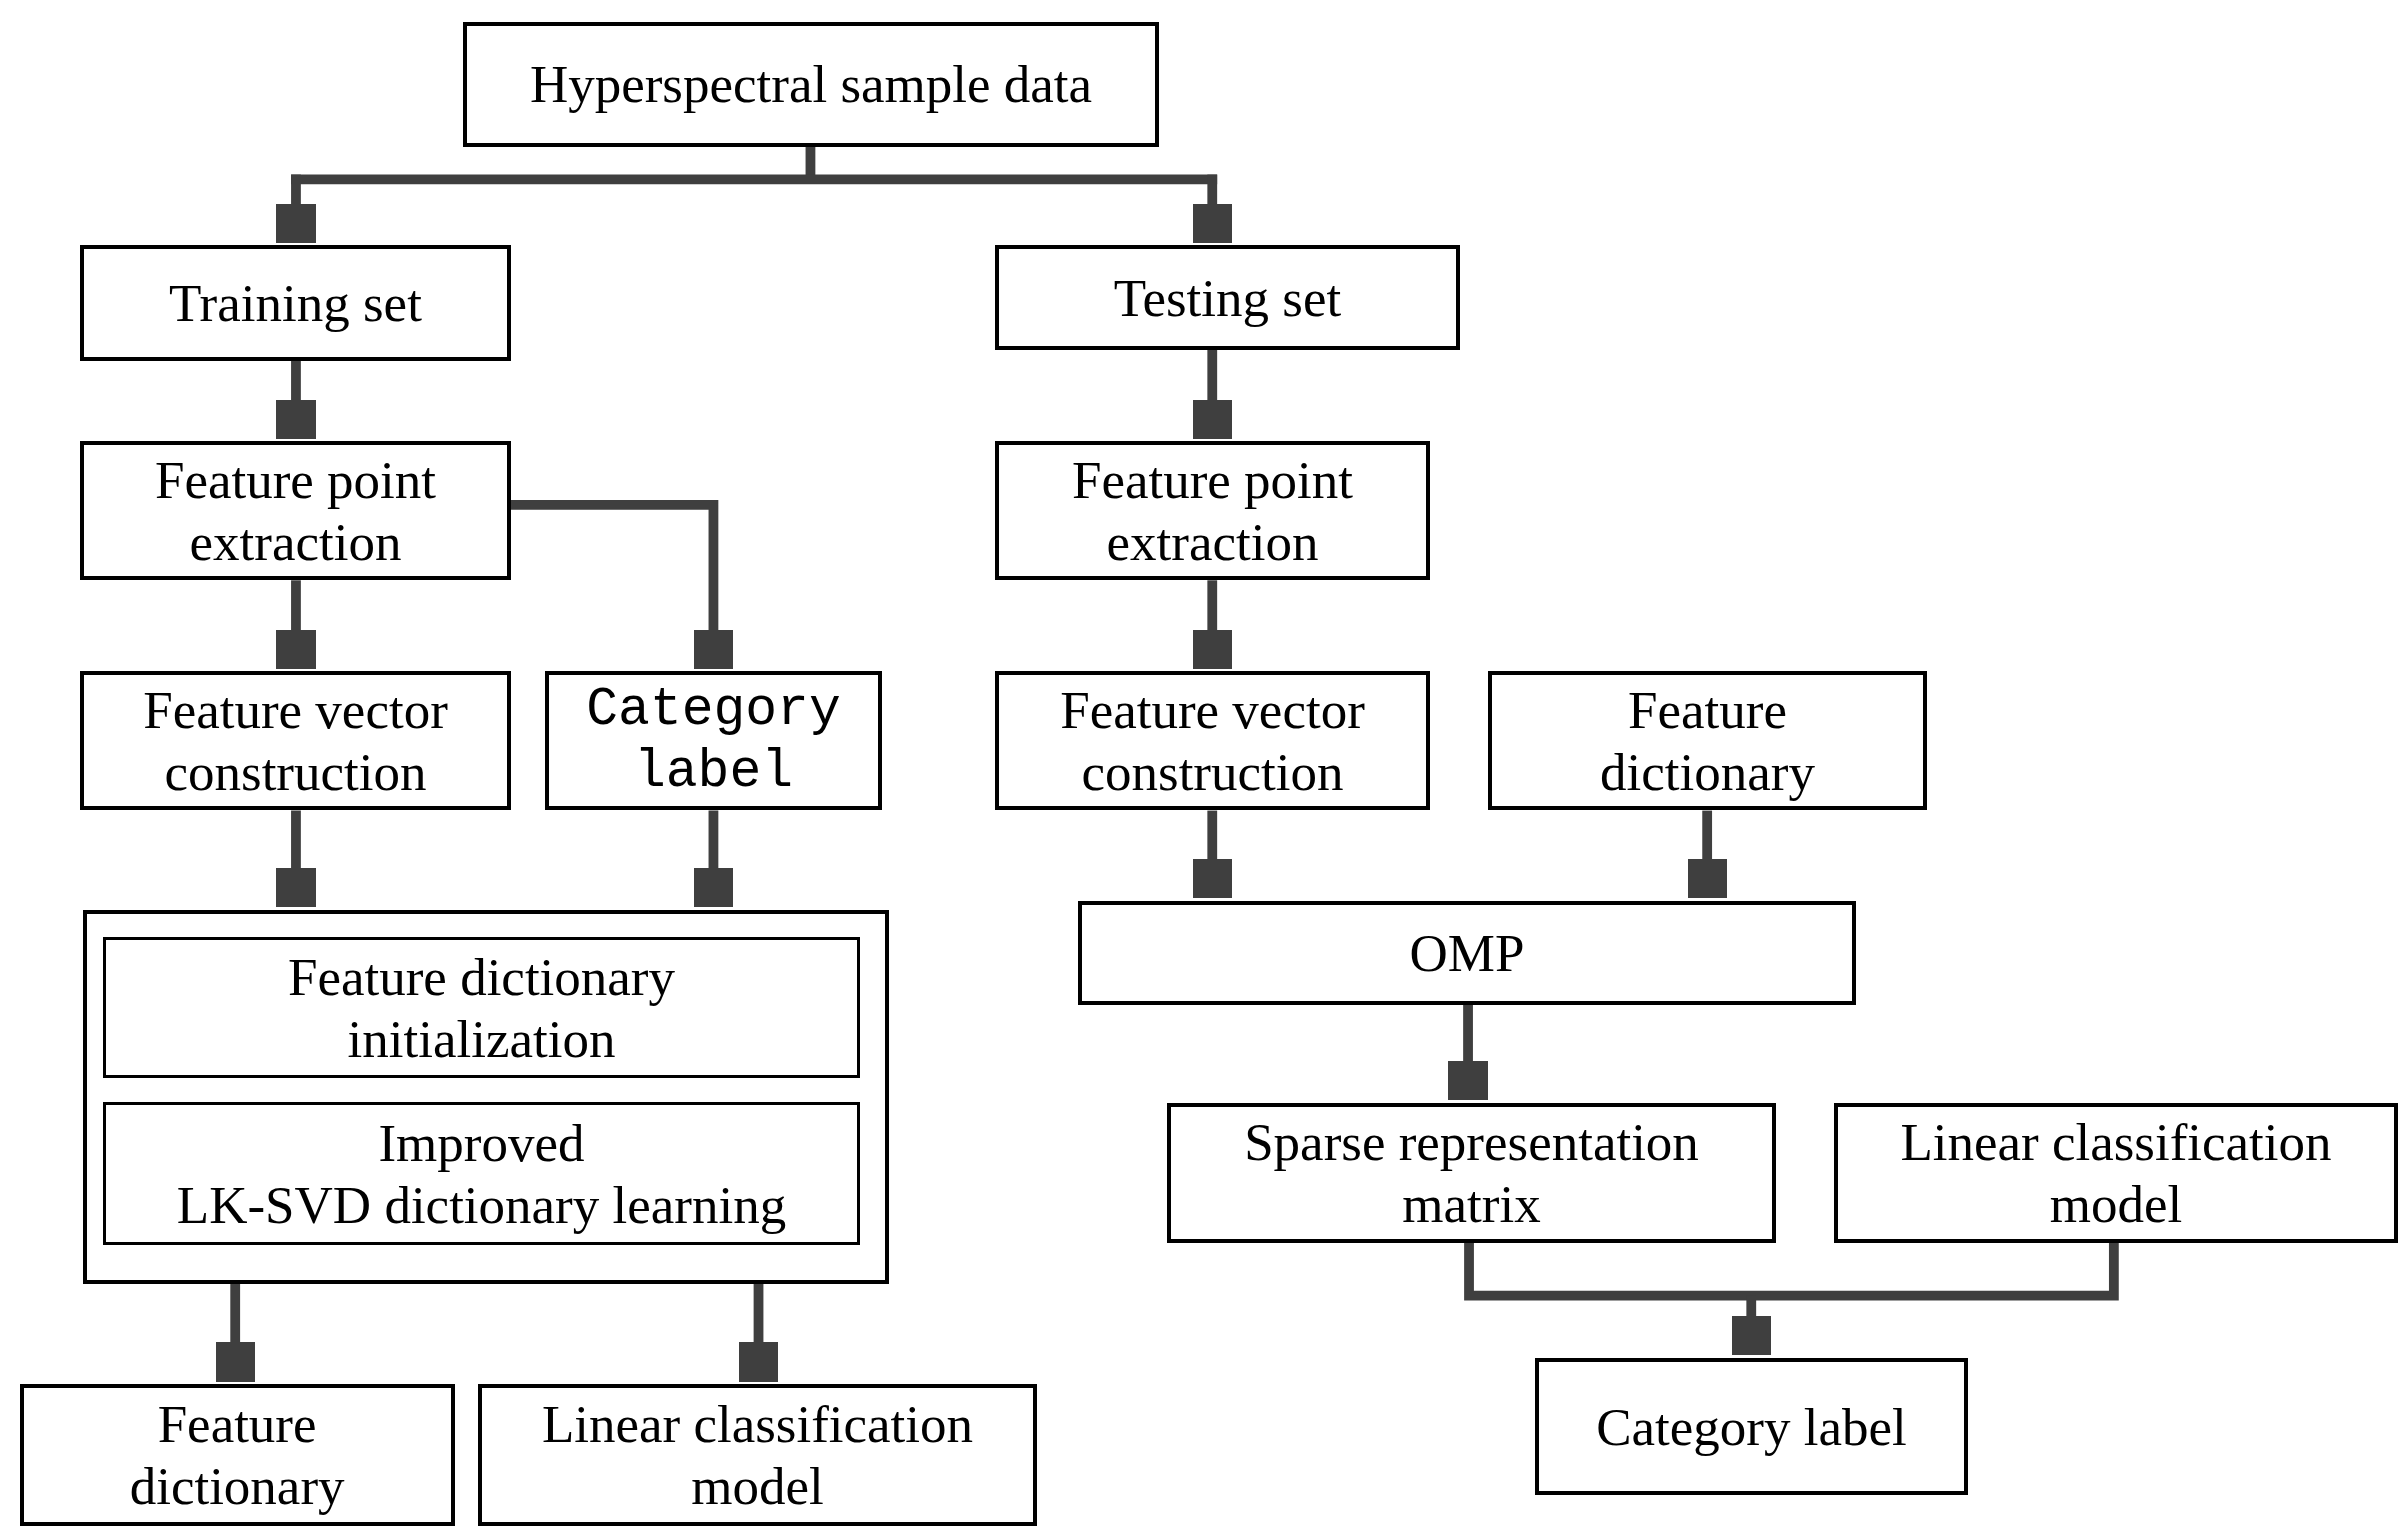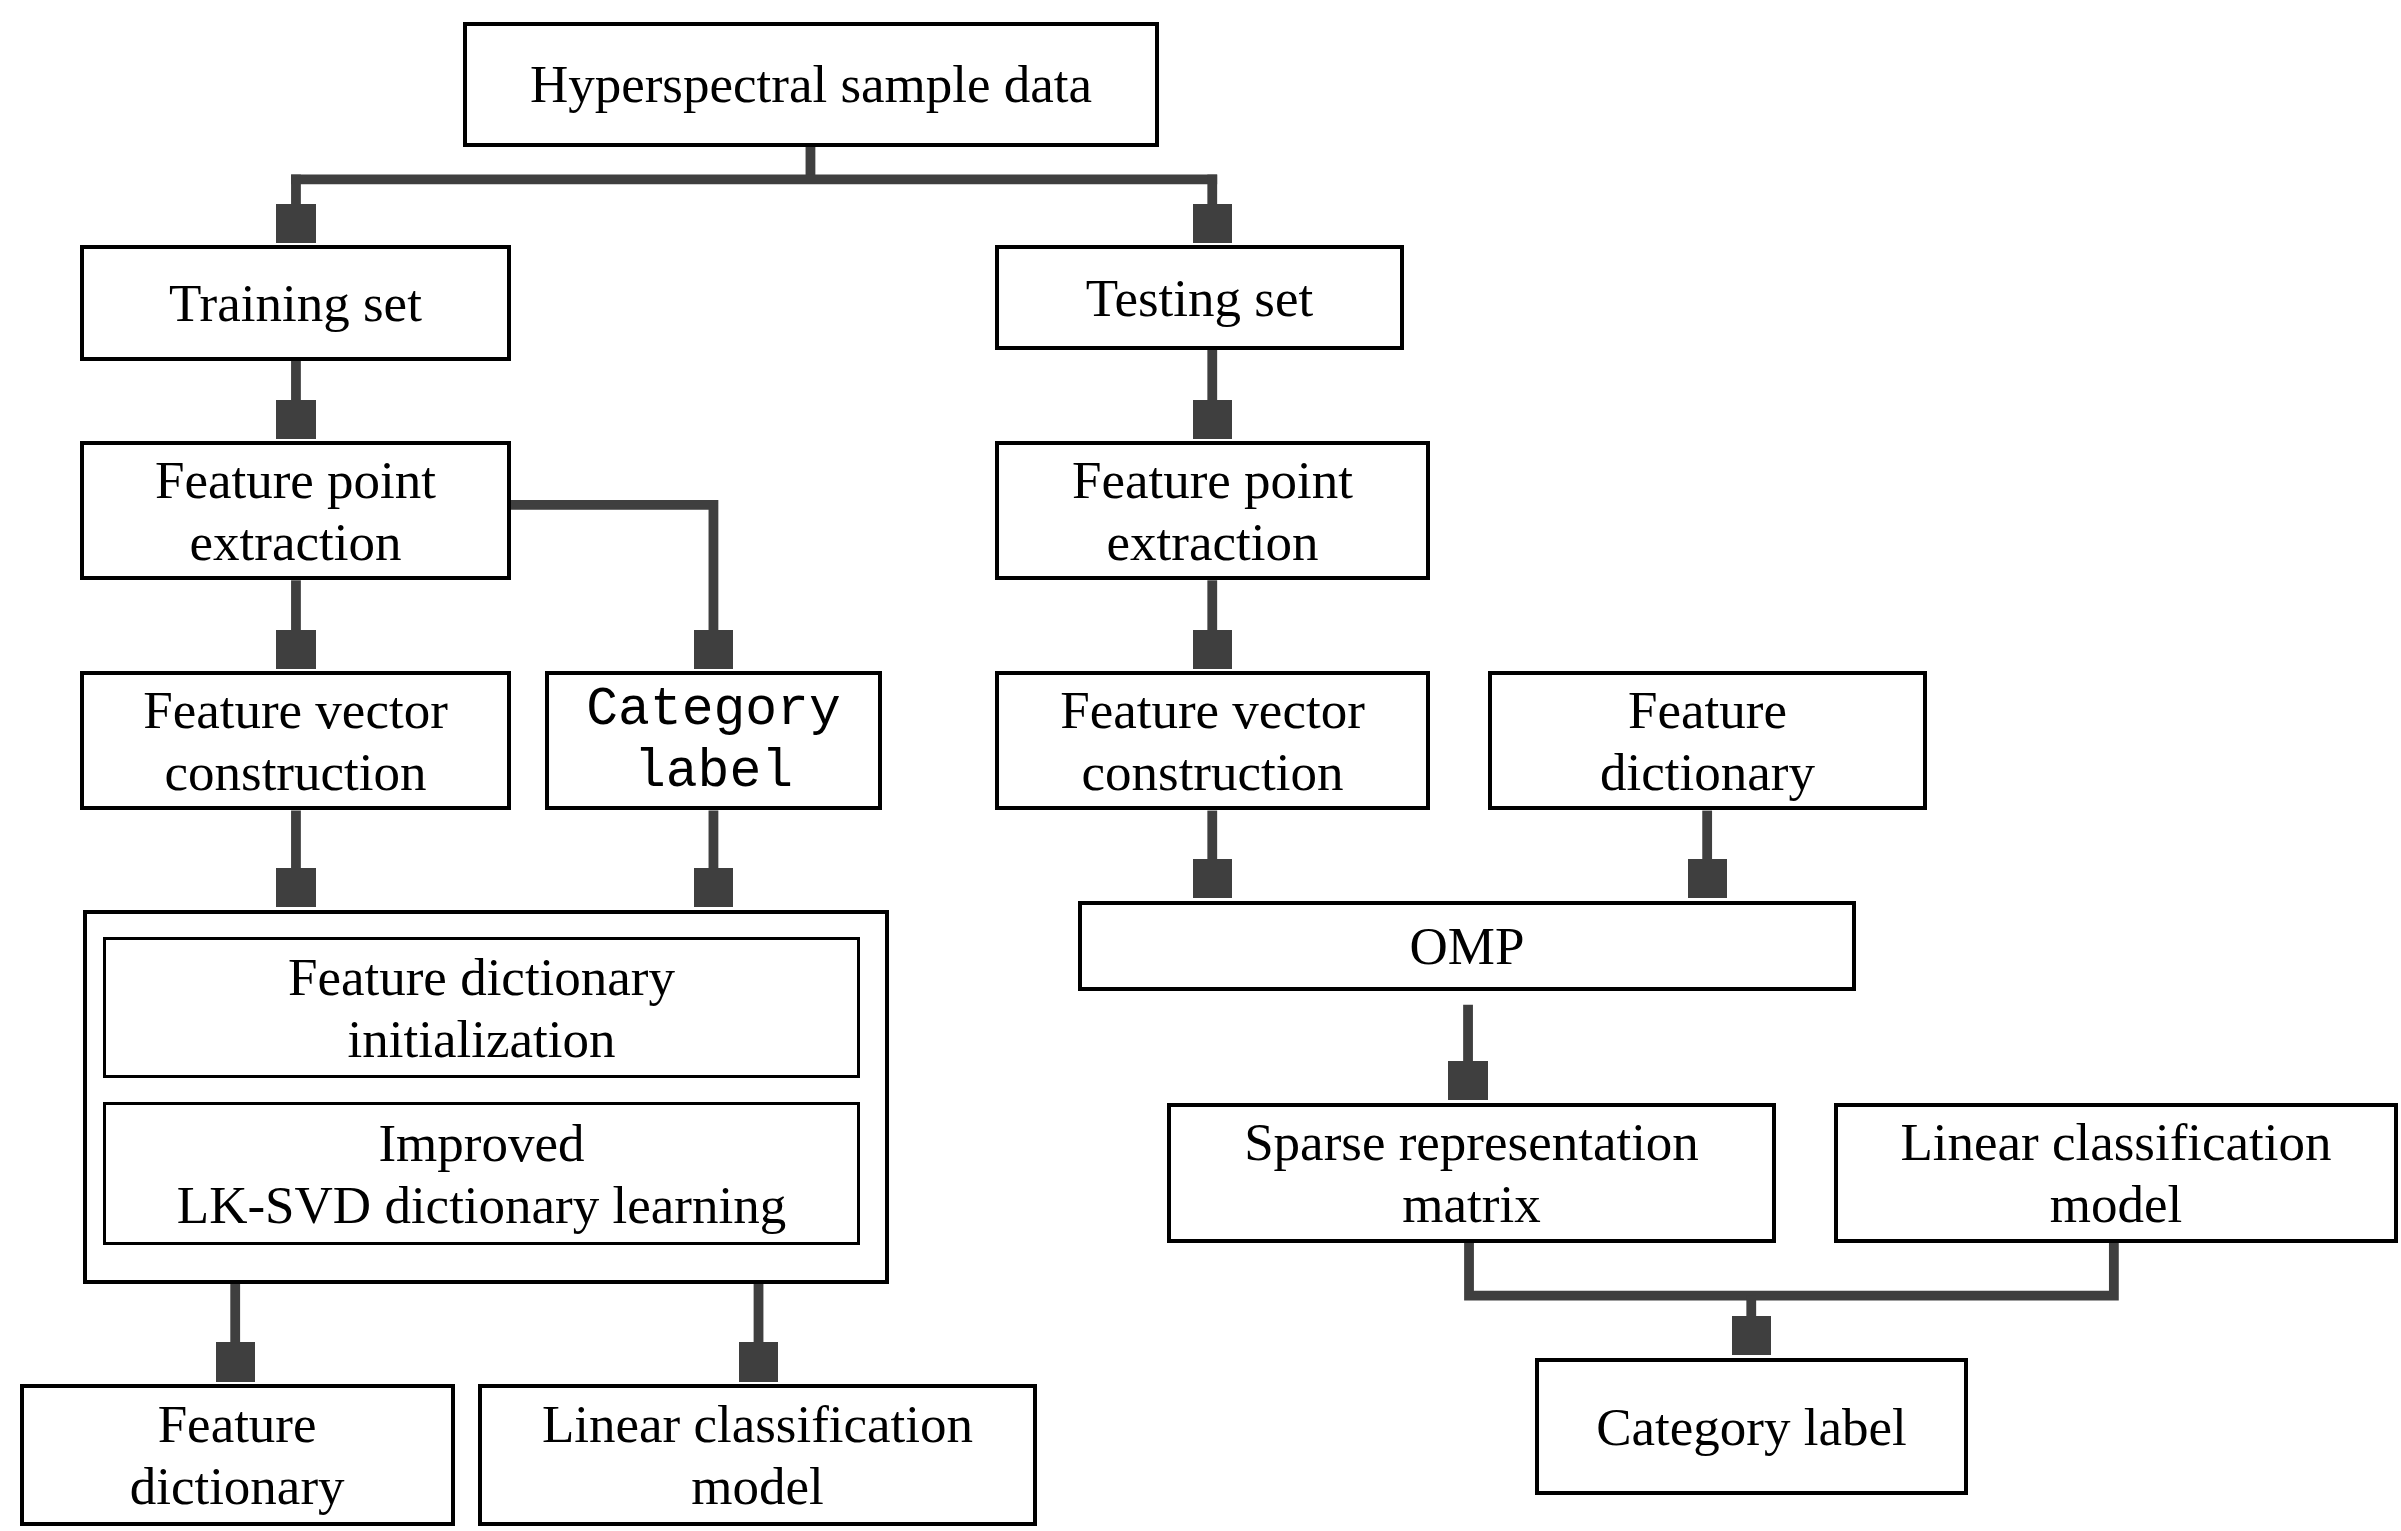--- a/index.html
+++ b/index.html
@@ -110,32 +110,32 @@
 
   <div class="node inner" style="left:103px;top:1102px;width:757px;height:143px;">Improved
 LK-SVD dictionary learning</div>
 
   <div class="node" style="left:19.6px;top:1384px;width:435px;height:142px;">Feature
 dictionary</div>
 
   <div class="node" style="left:478px;top:1384px;width:559px;height:142px;">Linear classification
 model</div>
 
-  <div class="node" style="left:995px;top:245px;width:409px;height:105px;">Testing set</div>
+  <div class="node" style="left:995px;top:245px;width:465px;height:105px;">Testing set</div>
 
   <div class="node" style="left:995px;top:441px;width:435px;height:139px;">Feature point
 extraction</div>
 
   <div class="node" style="left:995px;top:671px;width:435px;height:139px;">Feature vector
 construction</div>
 
   <div class="node" style="left:1488px;top:671px;width:439px;height:139px;">Feature
 dictionary</div>
 
-  <div class="node" style="left:1078px;top:901px;width:778px;height:90px;">OMP</div>
+  <div class="node" style="left:1078px;top:901px;width:778px;height:104px;">OMP</div>
 
   <div class="node" style="left:1167px;top:1103px;width:609px;height:140px;">Sparse representation
 matrix</div>
 
   <div class="node" style="left:1834px;top:1103px;width:564px;height:140px;">Linear classification
 model</div>
 
   <div class="node" style="left:1535px;top:1358px;width:433px;height:137px;">Category label</div>
 
 </div>

